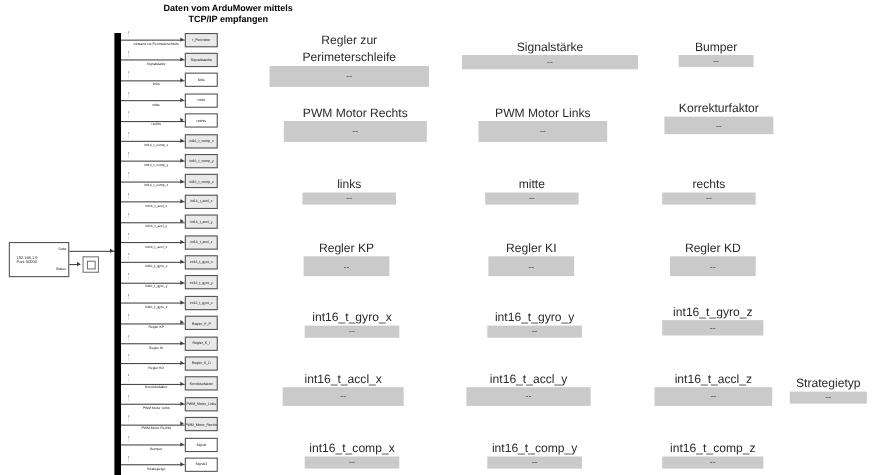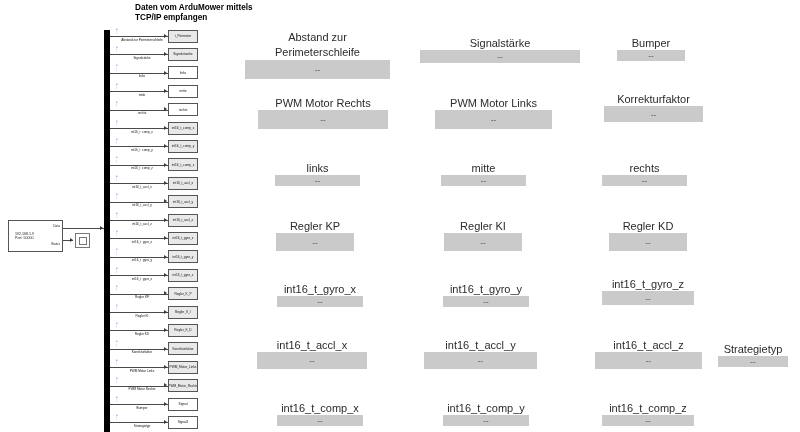--- a/index.html
+++ b/index.html
@@ -8,21 +8,21 @@
     background:#ffffff;
     font-family:"Liberation Sans", sans-serif;
     overflow:hidden;
     position:relative;
   }
   #canvas{position:absolute;left:0;top:0;width:800px;height:432px;}
 
   
   .title{
     position:absolute;
-    text-align:left;
+    text-align:center;
     font-size:8.2px;
     font-weight:bold;
     color:#000;
     line-height:10px;
     white-space:pre-line;
   }
 
   
   .tcp-block{
     position:absolute;
@@ -363,21 +363,21 @@
       <div class="sig-glyph" style="left: 116px; top: 413.9px;">
         <span class="g1">●</span>
         <span class="g2">│</span>
       </div>
       <div class="sig-label" style="left: 142px; top: 423.9px;">Strategietyp</div>
       <div class="goto-block" style="left: 168px; top: 415.9px; width: 30px; height: 13px;">Signal1</div>
     </div>
 
   <div id="display-group">
       <div class="disp" style="left: 245px; top: 60px; width: 145px; height: 19px;">
-        <div class="disp-label two">Abstand zur
+        <div class="disp-label two">Regler zur
 Perimeterschleife</div>
         <div class="disp-box" style="width: 145px; height: 19px;">--</div>
       </div>
       <div class="disp" style="left: 420px; top: 50px; width: 160px; height: 13px;">
         <div class="disp-label">Signalstärke</div>
         <div class="disp-box" style="width: 160px; height: 13px;">--</div>
       </div>
       <div class="disp" style="left: 617px; top: 50px; width: 68px; height: 11px;">
         <div class="disp-label">Bumper</div>
         <div class="disp-box" style="width: 68px; height: 11px;">--</div>

